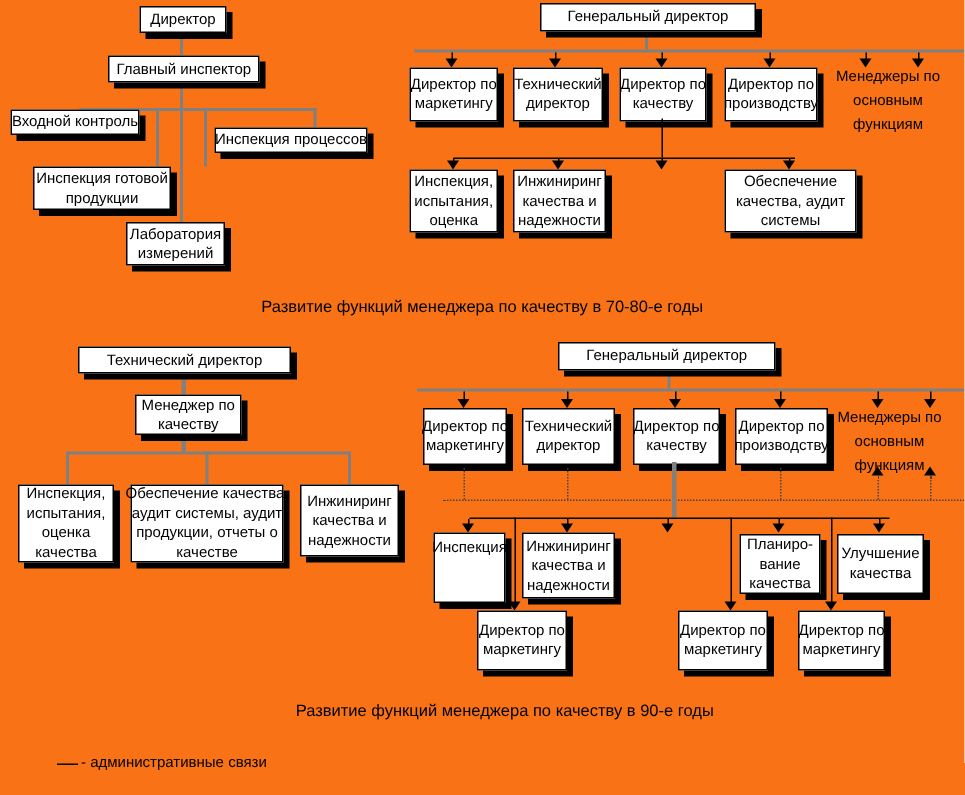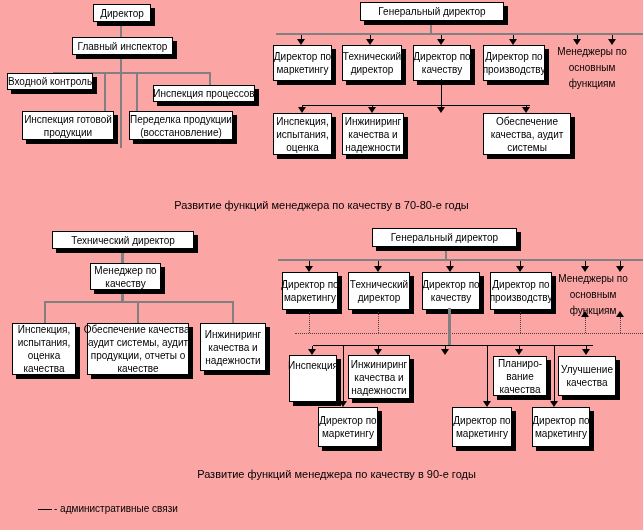--- a/index.html
+++ b/index.html
@@ -1,17 +1,17 @@
 <!DOCTYPE html>
 <html><head>
 <meta charset="utf-8">
 <style>
   html,body{margin:0;padding:0;background:#fff;}
   .canvas{
-    position:relative;width:643px;height:530px;background:#fca5a5;overflow:hidden;
+    position:relative;width:643px;height:530px;background:#f97316;overflow:hidden;
     font-family:"Liberation Sans","DejaVu Sans",sans-serif;color:#000;
   }
   .box{
     position:absolute;background:#fff;border:1px solid #000;
     box-shadow:4px 4px 0 0 #000;
     display:flex;align-items:center;justify-content:center;
     text-align:center;white-space:pre;font-size:10px;line-height:13px;
   }
   .box.top{align-items:flex-start;padding-top:3px;}
   .lbl{
@@ -42,25 +42,25 @@
   <div class="ln h" style="left:53px;top:72px;width:158px"></div>
   <div class="ln v" style="left:53px;top:72px;height:13px"></div>
   <div class="ln v" style="left:104px;top:72px;height:39px"></div>
   <div class="ln v" style="left:120px;top:72px;height:76px"></div>
   <div class="ln v" style="left:136px;top:72px;height:39px"></div>
   <div class="ln v" style="left:209px;top:72px;height:13px"></div>
 
   <div class="box" style="left:93px;top:4px;width:56px;height:16px">Директор</div>
   <div class="box" style="left:72px;top:37px;width:99px;height:16px">Главный инспектор</div>
   <div class="box" style="left:7px;top:73px;width:84px;height:15px">Входной контроль</div>
-  <div class="box" style="left:153px;top:85px;width:100px;height:15px">Инспекция процессов</div>
+  <div class="box" style="left:143px;top:85px;width:100px;height:15px">Инспекция процессов</div>
   <div class="box" style="left:22px;top:111px;width:90px;height:27px">Инспекция готовой
 продукции</div>
-  <div class="box" style="left:129px;top:111px;width:102px;height:27px">Переделка продукции
-(восстановление)</div>
+  <div class="box" style="left:84px;top:148px;width:64px;height:27px">Лаборатория
+измерений</div>
 
   <div class="ln v" style="left:430px;top:19px;height:14px"></div>
   <div class="ln h" style="left:276px;top:33px;width:367px"></div>
 
   <div class="stem" style="left:301px;top:35px;height:5px"></div>
     <div class="head-down" style="left:297px;top:39px"></div>
   <div class="stem" style="left:370px;top:35px;height:5px"></div>
     <div class="head-down" style="left:366px;top:39px"></div>
   <div class="stem" style="left:441px;top:35px;height:5px"></div>
     <div class="head-down" style="left:437px;top:39px"></div>

